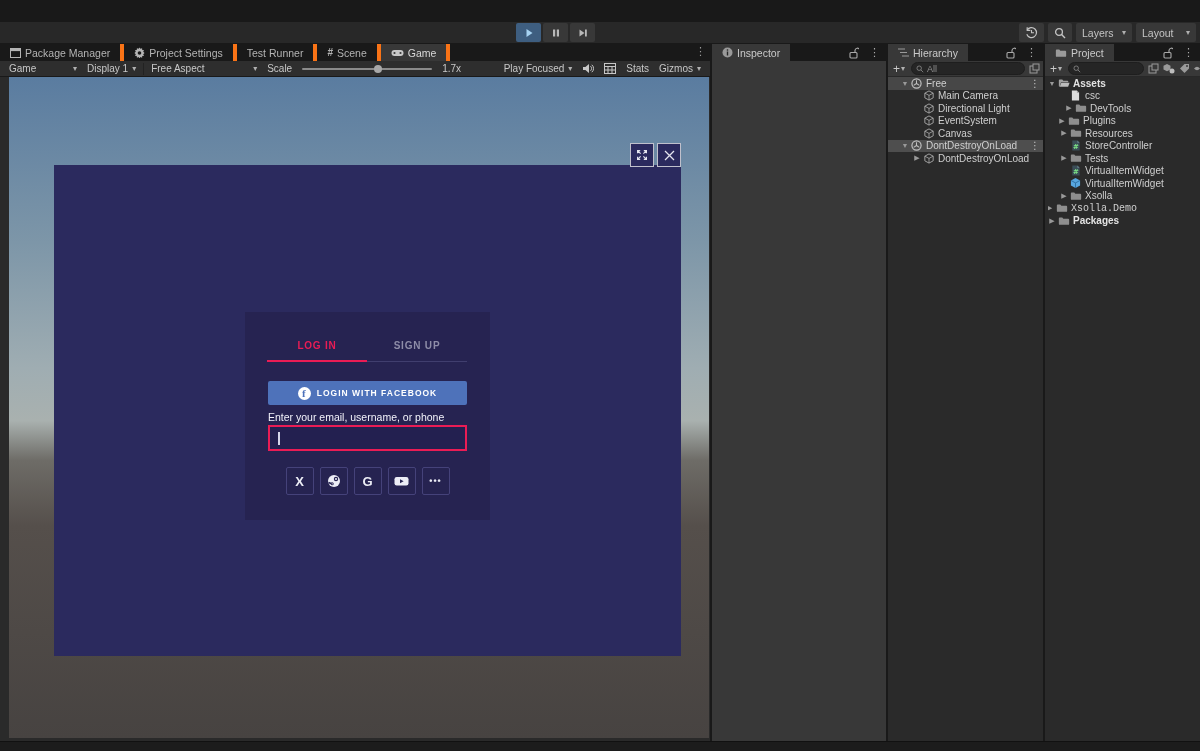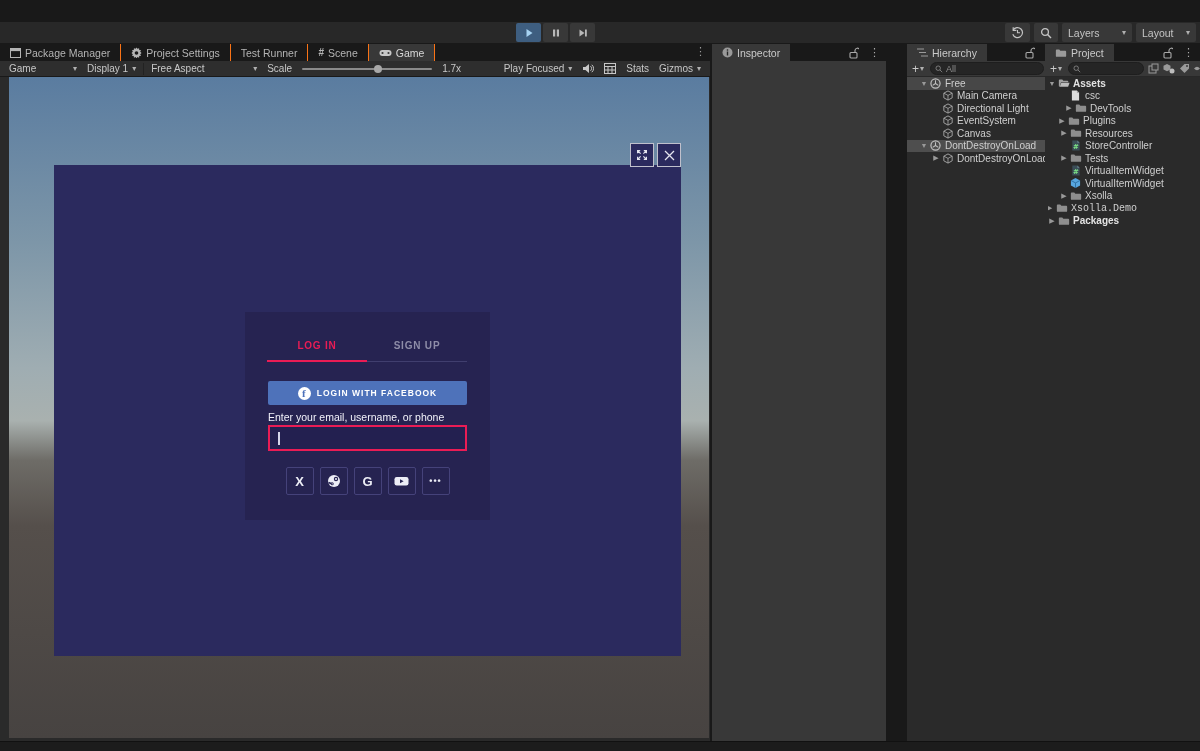--- a/index.html
+++ b/index.html
@@ -22,26 +22,26 @@
   .tbtn.active { background:#3e5e80; }
   .right-controls { position:absolute; right:4px; top:1px; display:flex; gap:4px; align-items:center; }
   .rbtn { height:19px; background:#383838; border-radius:2px; color:#c4c4c4; font-size:10.5px;
     display:flex; align-items:center; justify-content:center; padding:0 6px; gap:4px; }
   .dd-caret { font-size:8px; color:#b0b0b0; }
 
   
   .pane { position:absolute; top:44px; bottom:10px; background:#383838; }
   #left-pane   { left:0;     width:710px; background:#2a2a2a; }
   #inspector-pane { left:712px; width:174px; }
-  #hierarchy-pane { left:907px; width:155px; background:#2a2a2a; }
+  #hierarchy-pane { left:888px; width:155px; background:#2a2a2a; }
   #project-pane   { left:1045px; width:155px; background:#2a2a2a; }
 
   .tabs-row { height:17px; background:#191919; display:flex; align-items:stretch; position:relative; }
   .etab { display:flex; align-items:center; gap:4px; padding:0 10px; font-size:10.5px;
-    color:#b4b4b4; border-right:1px solid #f97316; white-space:nowrap; }
+    color:#b4b4b4; border-right:4px solid #f97316; white-space:nowrap; }
   .etab.active { background:#383838; color:#d8d8d8; }
   .tabs-kebab { position:absolute; right:4px; top:1px; color:#999; font-size:11px; }
 
   .panel-tab { display:flex; align-items:center; gap:4px; padding:0 10px; font-size:10.5px;
     color:#cacaca; background:#383838; height:17px; max-width:75%; }
   .panel-head-icons { position:absolute; right:6px; top:2px; display:flex; gap:10px; align-items:center; }
 
   
   #game-toolbar { height:16px; background:#2e2e2e; border-bottom:1px solid #191919;
     display:flex; align-items:center; font-size:10px; color:#c8c8c8; padding:0 4px; }
@@ -137,21 +137,21 @@
             <path d="M2.2 1.2 V4.4 H5.4" fill="none" stroke="#c4c4c4" stroke-width="1.2"></path>
             <path d="M6.5 4 V6.8 H9" fill="none" stroke="#c4c4c4" stroke-width="1.1"></path>
           </svg>
       </div>
       <div class="rbtn">
         <svg width="12" height="12" viewBox="0 0 12 12">
             <circle cx="5" cy="5" r="3.4" fill="none" stroke="#c4c4c4" stroke-width="1.3"></circle>
             <path d="M7.6 7.6 L11 11" stroke="#c4c4c4" stroke-width="1.4"></path>
           </svg>
       </div>
-      <div class="rbtn" style="width:70px; justify-content:space-between;">
+      <div class="rbtn" style="width:56px; justify-content:space-between;">
         <span>Layers</span>
         <span class="dd-caret">▾</span>
       </div>
       <div class="rbtn" style="width:60px; justify-content:space-between;">
         <span>Layout</span>
         <span class="dd-caret">▾</span>
       </div>
     </div>
   </div>
 

